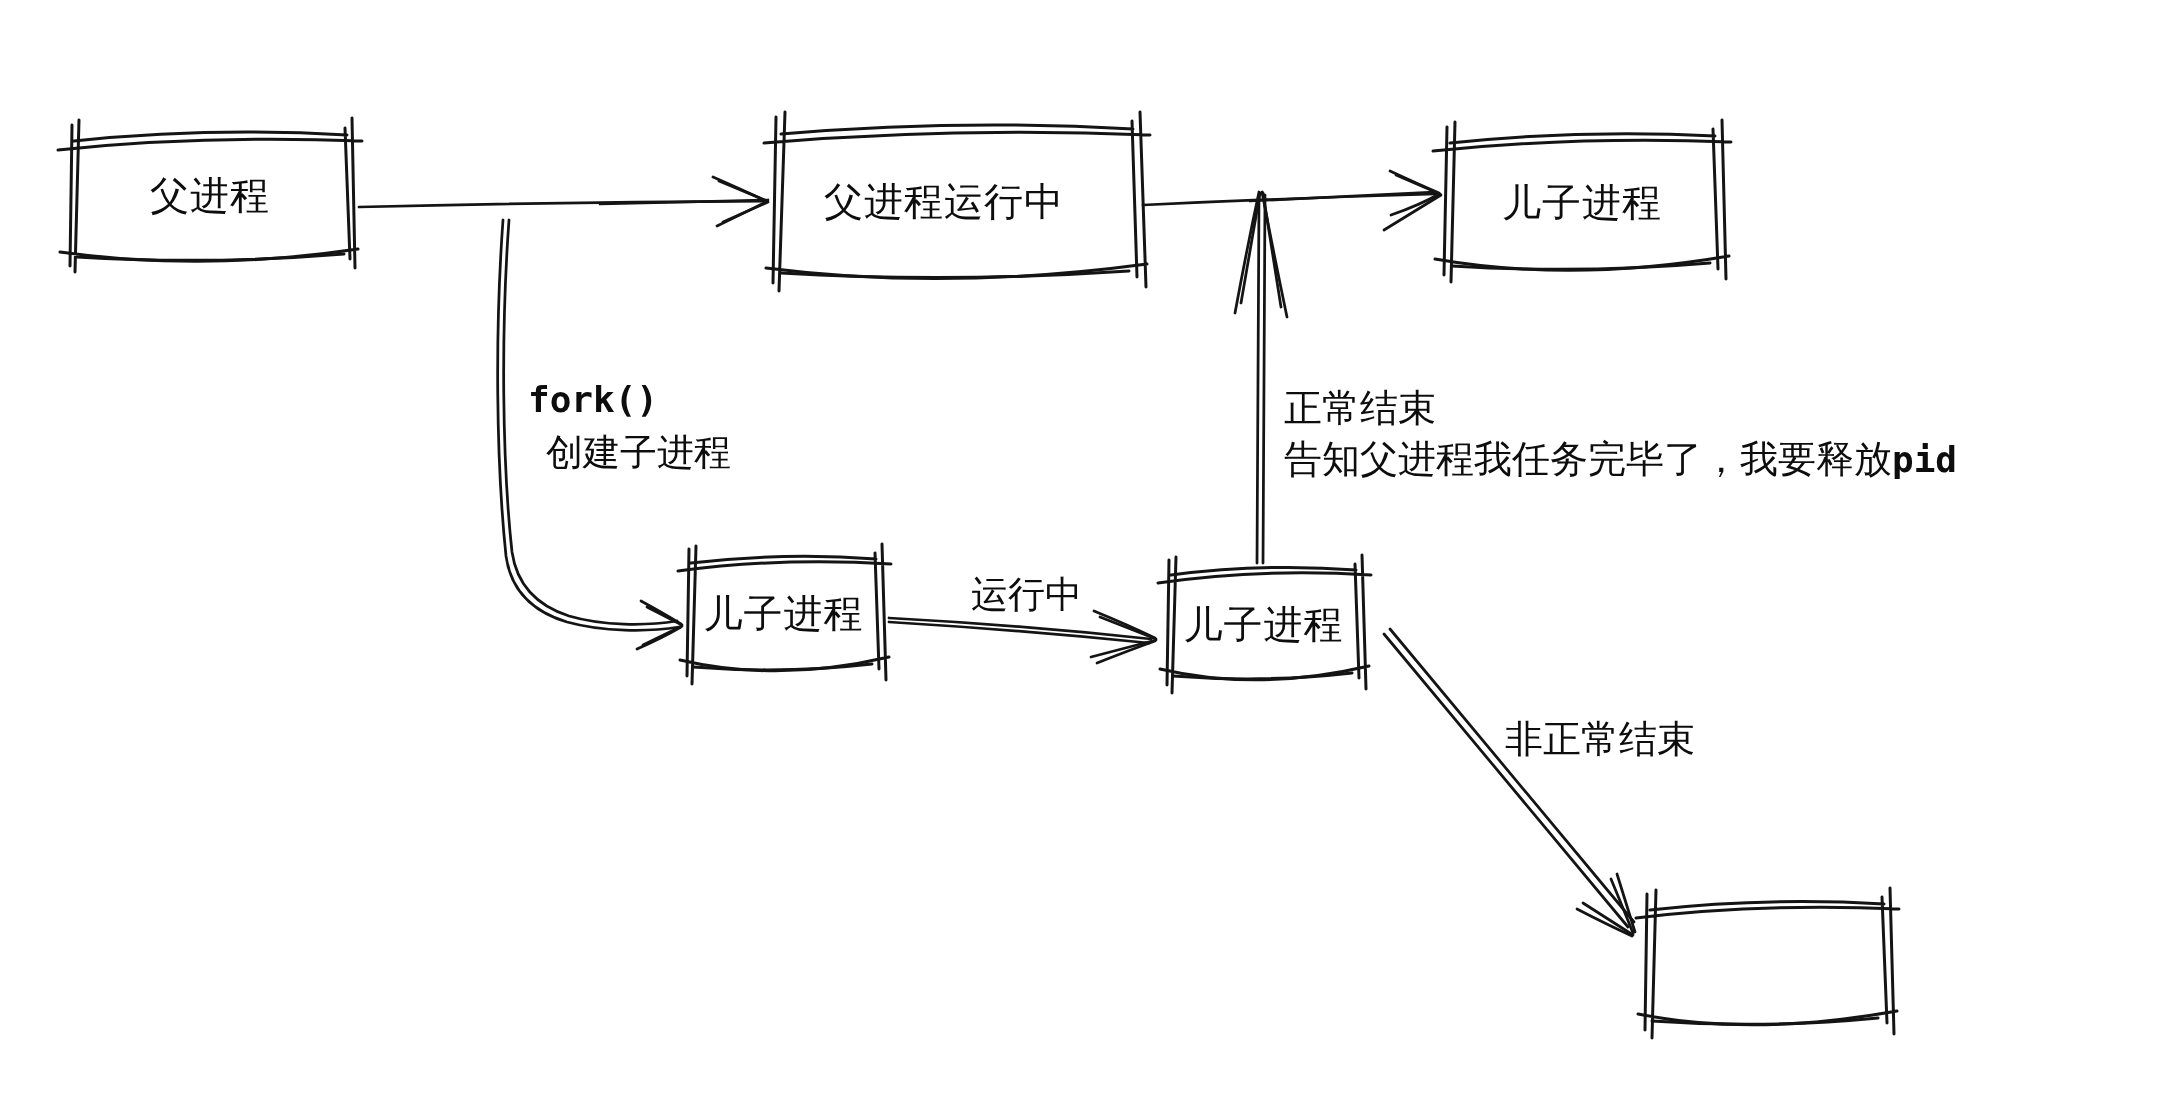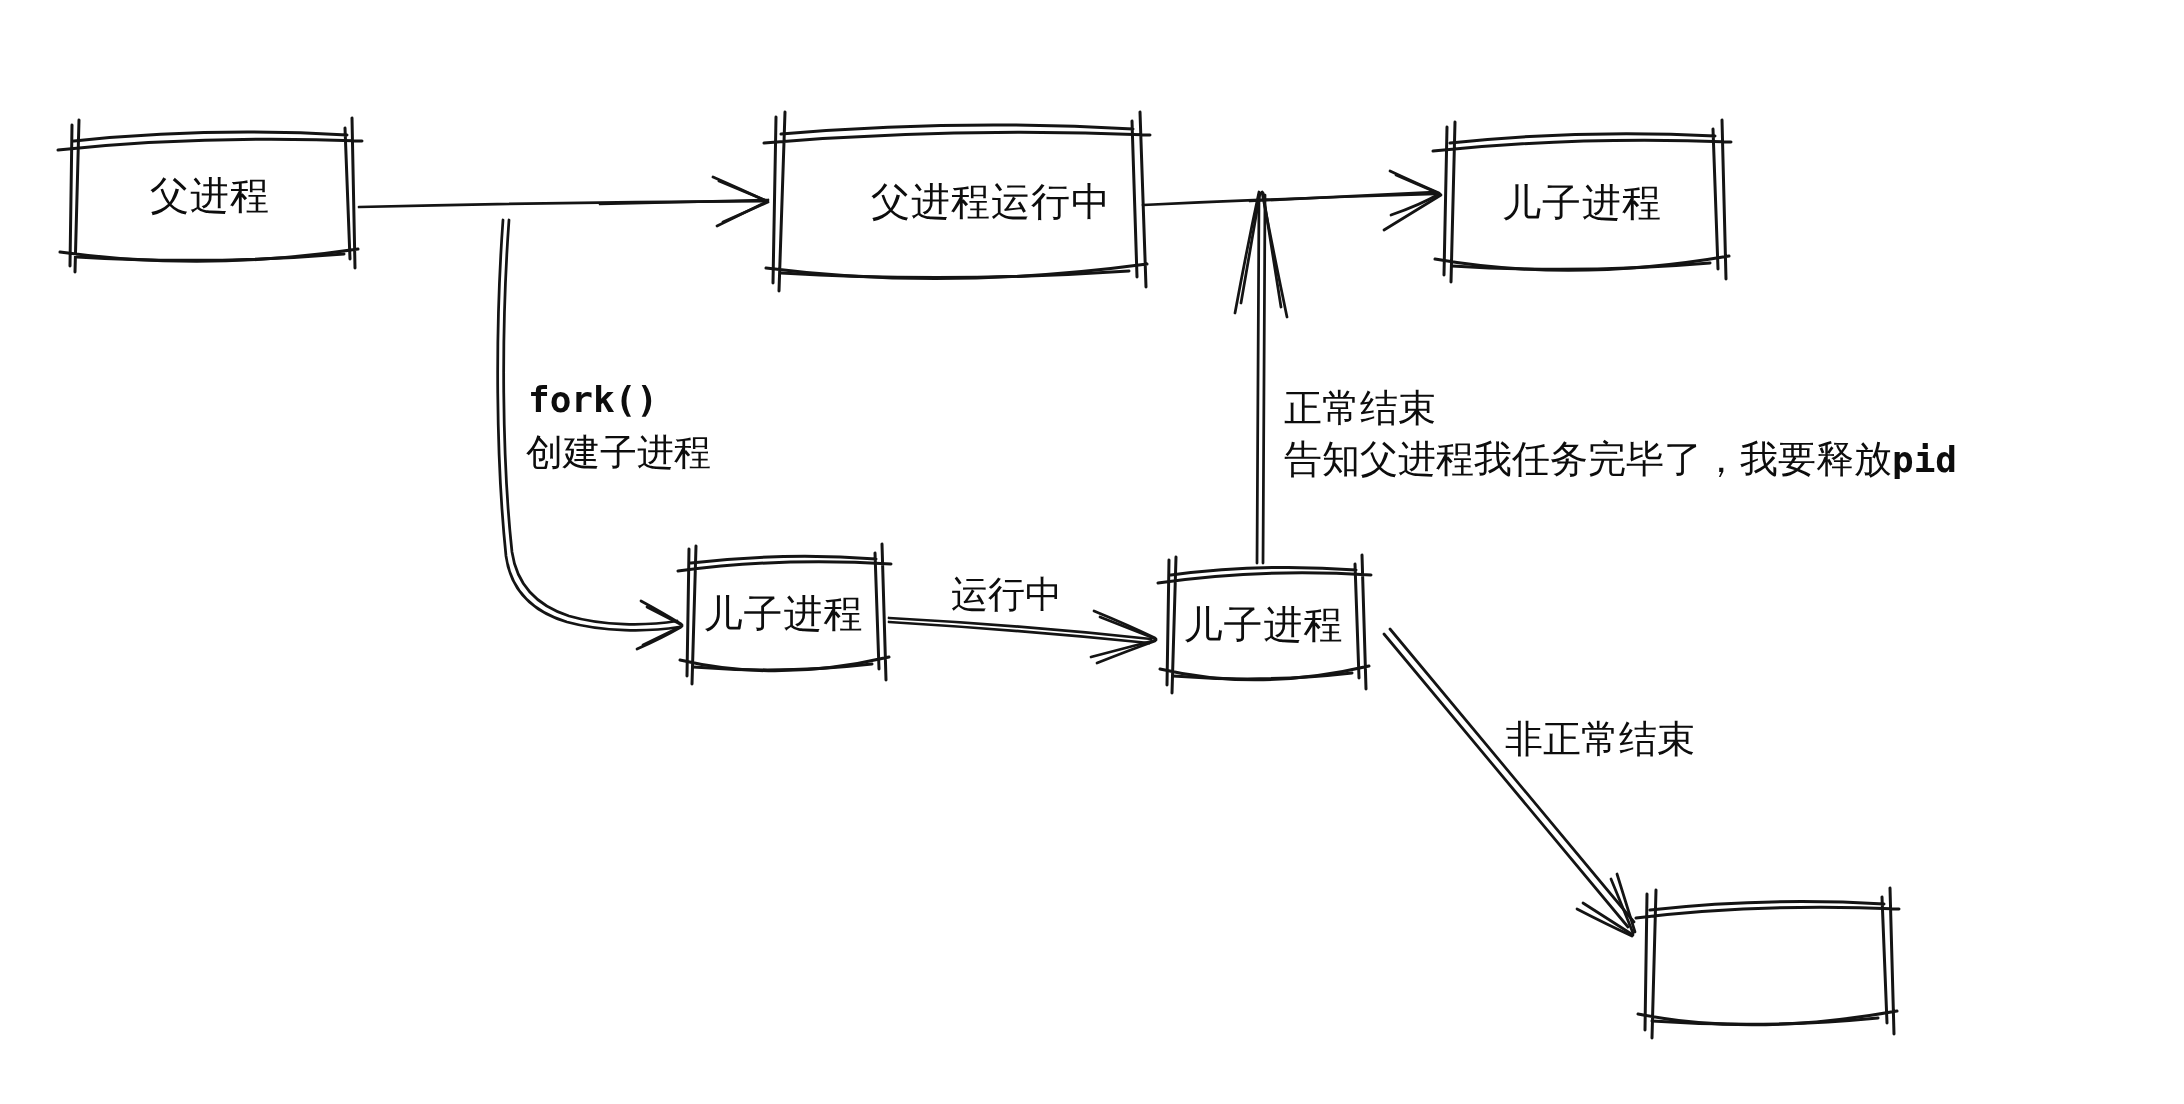--- a/index.html
+++ b/index.html
@@ -30,21 +30,21 @@
     white-space: nowrap;
     color: #0d0d0d;
   }
   .node-lbl {
     display: flex;
     align-items: center;
     justify-content: center;
     font-size: 39px;
     letter-spacing: 1px;
   }
-  .edge-lbl { font-size: 37px; }
+  .edge-lbl { font-size: 37px; margin-left: 20px; }
   .code {
     font-family: "DejaVu Sans Mono", "Liberation Mono", monospace;
     font-weight: 700;
     font-size: 36px;
   }
   .long-lbl { font-size: 38px; }
 </style>
 </head>
 <body>
 
@@ -132,21 +132,21 @@
       <path d="M1390 629 L1634 922"></path>
       <path d="M1577 909 Q1606 924 1632 936"></path>
       <path d="M1583 903 L1633 935"></path>
       <path d="M1611 879 Q1623 908 1633 933"></path>
       <path d="M1617 874 L1635 932"></path>
     </g>
   </svg>
 
   <div class="lbl node-lbl" style="left:68px; top:130px; width:284px; height:132px;">父进程</div>
 
-  <div class="lbl node-lbl" style="left:807px; top:123px; width:368px; height:157px;">父进程运行中</div>
+  <div class="lbl node-lbl" style="left:760px; top:123px; width:368px; height:157px;">父进程运行中</div>
 
   <div class="lbl node-lbl" style="left:1442px; top:133px; width:280px; height:139px;">儿子进程</div>
 
   <div class="lbl node-lbl" style="left:685px; top:555px; width:197px; height:118px;">儿子进程</div>
 
   <div class="lbl node-lbl" style="left:1165px; top:567px; width:197px; height:115px;">儿子进程</div>
 
 
   <div class="lbl code" style="left:528px; top:379px;text-align:right;">fork()</div>
 

